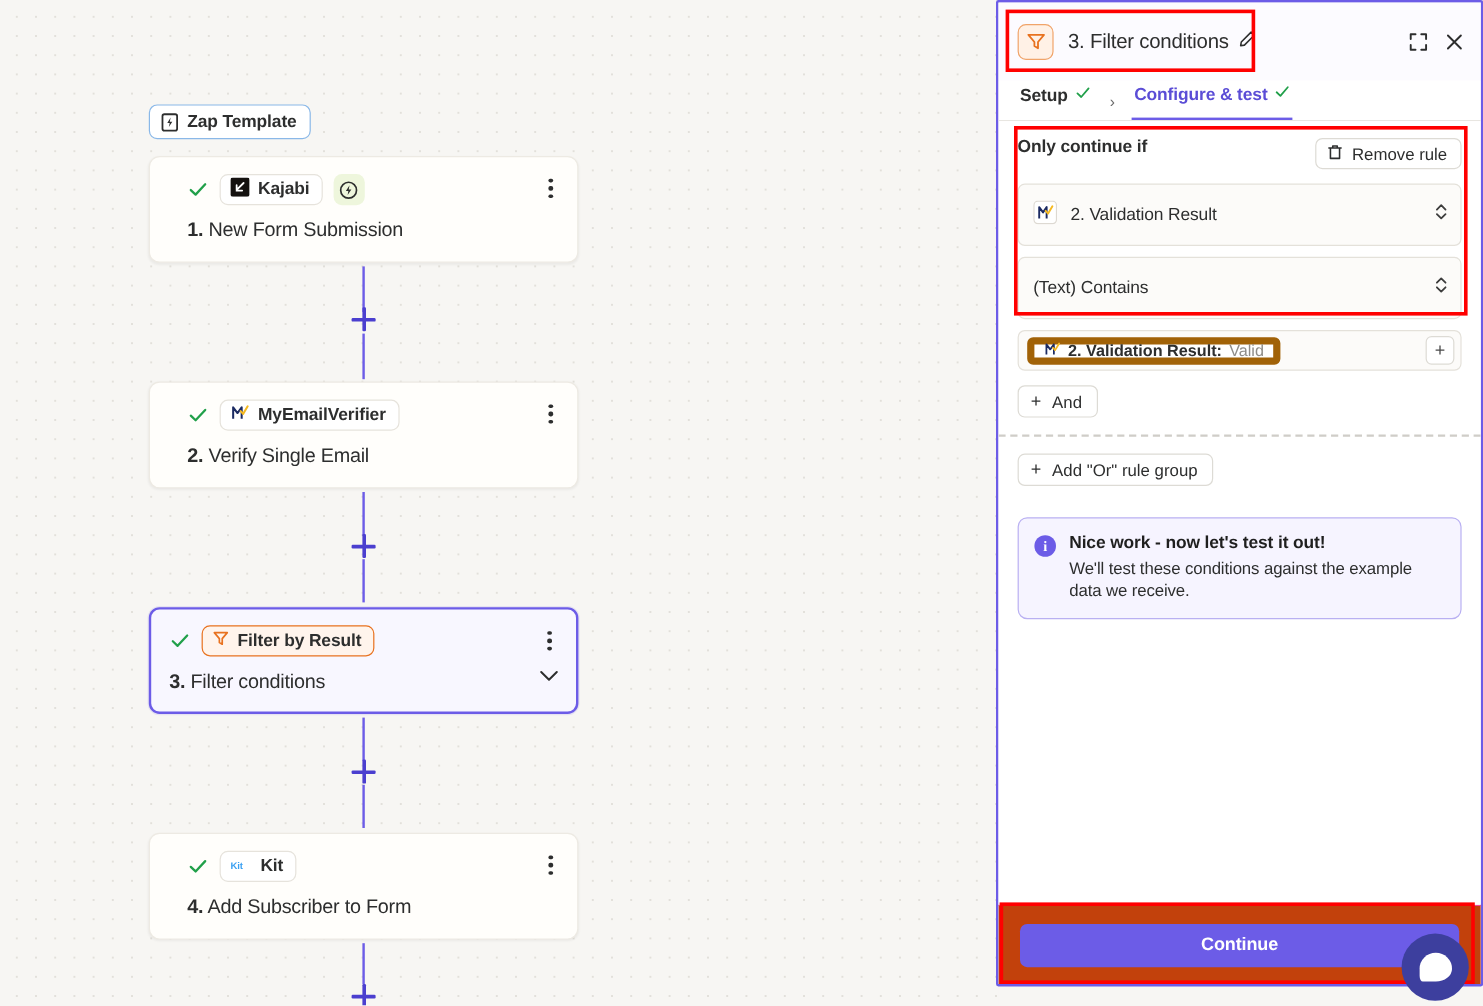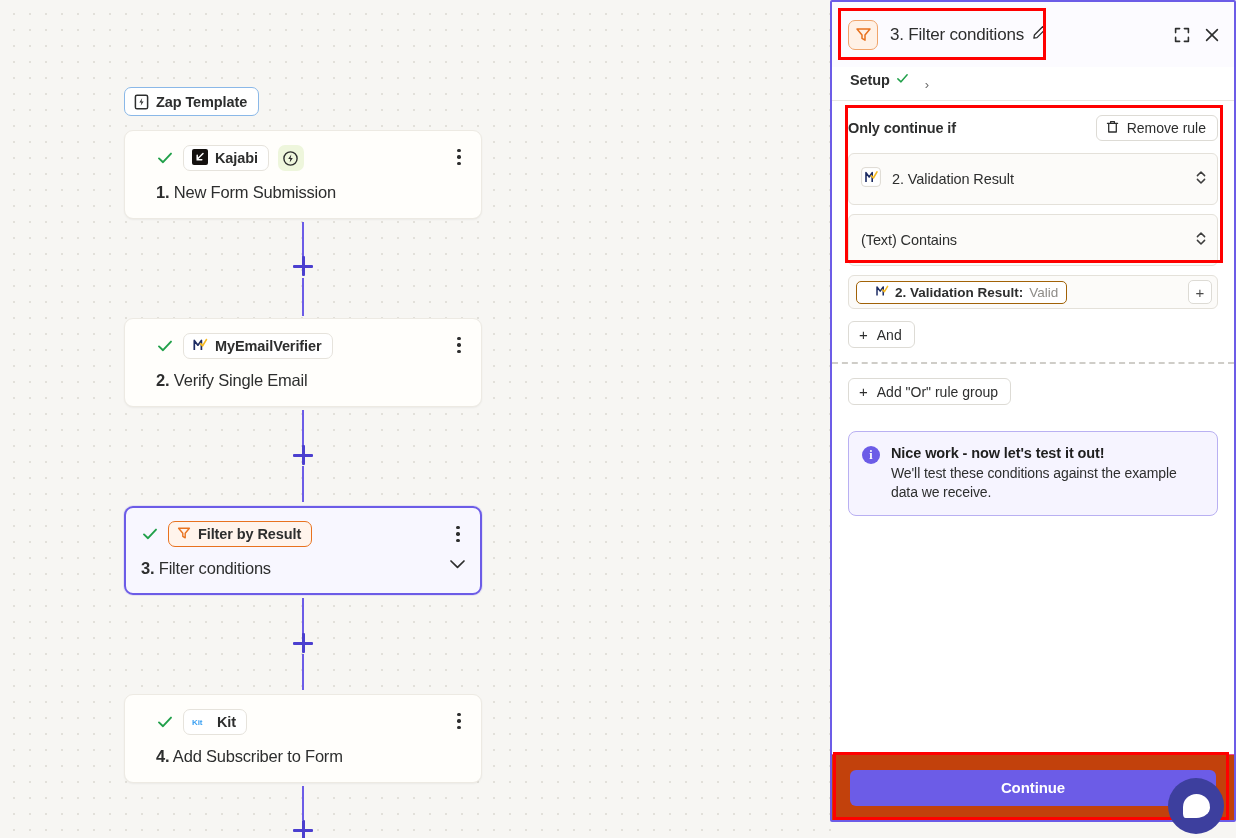--- a/index.html
+++ b/index.html
@@ -121,21 +121,21 @@
     display:flex; align-items:center; gap:6px; height:33px;
     padding: 0 2px 8px 2px; font-size:14.5px; font-weight:bold;
     color:#2d2e2e; cursor:pointer; letter-spacing:-0.1px;
   }
   .tab.active { color:#5b4dd6; border-bottom:2px solid #6c5ce7; }
   .tab-sep { padding:0 14px 8px 14px; color:#6b6b6b; font-size:13px; }
 
   .panel-body { flex:1 1 auto; overflow:hidden; background:#ffffff; position:relative; }
 
   .rule-group { padding: 14px 16px 12px 16px; }
-  .rule-head { display:flex; align-items:center; height:26px; margin-bottom:12px; }
+  .rule-head { display:flex; height:26px; margin-bottom:12px; }
   .rule-head-label { font-size:14.5px; font-weight:bold; color:#2d2e2e; letter-spacing:-0.1px; }
   .remove-rule-btn {
     margin-left:auto; display:flex; align-items:center; gap:8px;
     height:26px; padding:0 11px 0 9px;
     background:#ffffff; border:1px solid #dddbd5; border-radius:6px;
     font-size:14px; color:#2d2e2e; cursor:pointer;
   }
 
   .select-row {
     height:52px; margin-bottom:9px;
@@ -145,22 +145,22 @@
   .select-row .mv-icon { margin-right:11px; }
   .select-row .sel-text { font-size:14.5px; color:#2d2e2e; letter-spacing:-0.1px; }
   .select-row .updown { margin-left:auto; }
 
   .value-row {
     height:34px; background:#fcfbf9; border:1px solid #e4e1da; border-radius:6px;
     display:flex; align-items:center; padding: 0 5px 0 7px;
   }
   .token-chip {
     display:flex; align-items:center; gap:6px; height:23px;
-    padding: 0 8px 0 18px; background:#ffffff;
-    border:1px solid #a16207; border-radius:5px;
+    padding: 0 8px 0 8px; background:#ffffff;
+    border:6px solid #a16207; border-radius:5px;
     font-size:13.5px; color:#2d2e2e;
   }
   .token-chip b { font-weight:bold; }
   .token-chip .tok-val { color:#8e8c88; }
   .add-token-btn {
     margin-left:auto; width:24px; height:24px;
     border:1px solid #dddbd5; border-radius:5px; background:#ffffff;
     display:flex; align-items:center; justify-content:center;
     font-size:15px; color:#4a4a4a; cursor:pointer; line-height:1;
   }
@@ -405,20 +405,28 @@
     <div class="tabs">
       <div class="tab">
         <span>Setup</span>
         <span>
           <svg width="13" height="13" viewBox="0 0 14 14" fill="none">
             <path d="M2 7.4 L5.4 10.6 L12 2.9" stroke="#21a04a" stroke-width="1.6" stroke-linecap="round" stroke-linejoin="round"></path>
           </svg>
         </span>
       </div>
       <div class="tab-sep">›</div>
+      <div class="tab active">
+        <span>Configure &amp; test</span>
+        <span>
+          <svg width="13" height="13" viewBox="0 0 14 14" fill="none">
+            <path d="M2 7.4 L5.4 10.6 L12 2.9" stroke="#21a04a" stroke-width="1.6" stroke-linecap="round" stroke-linejoin="round"></path>
+          </svg>
+        </span>
+      </div>
     </div>
 
     <div class="panel-body">
 
       <div class="rule-group">
         <div class="rule-head">
           <span class="rule-head-label">Only continue if</span>
           <span class="remove-rule-btn">
             <span>
               <svg width="13" height="14" viewBox="0 0 13 14" fill="none">

